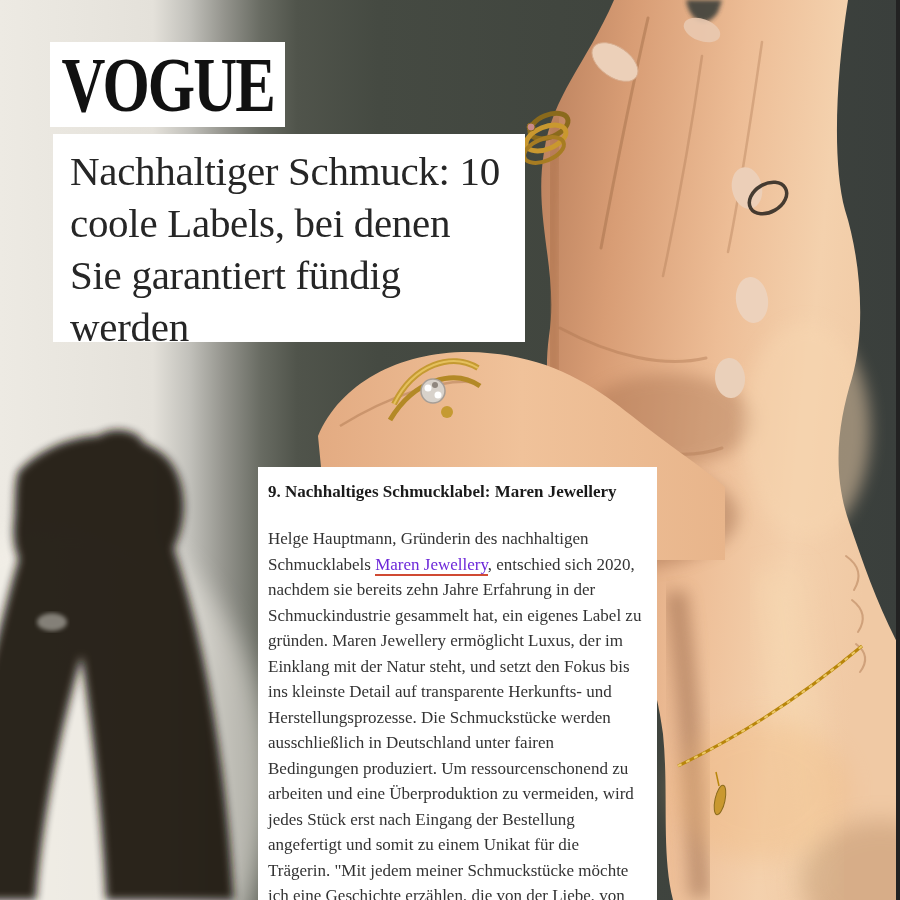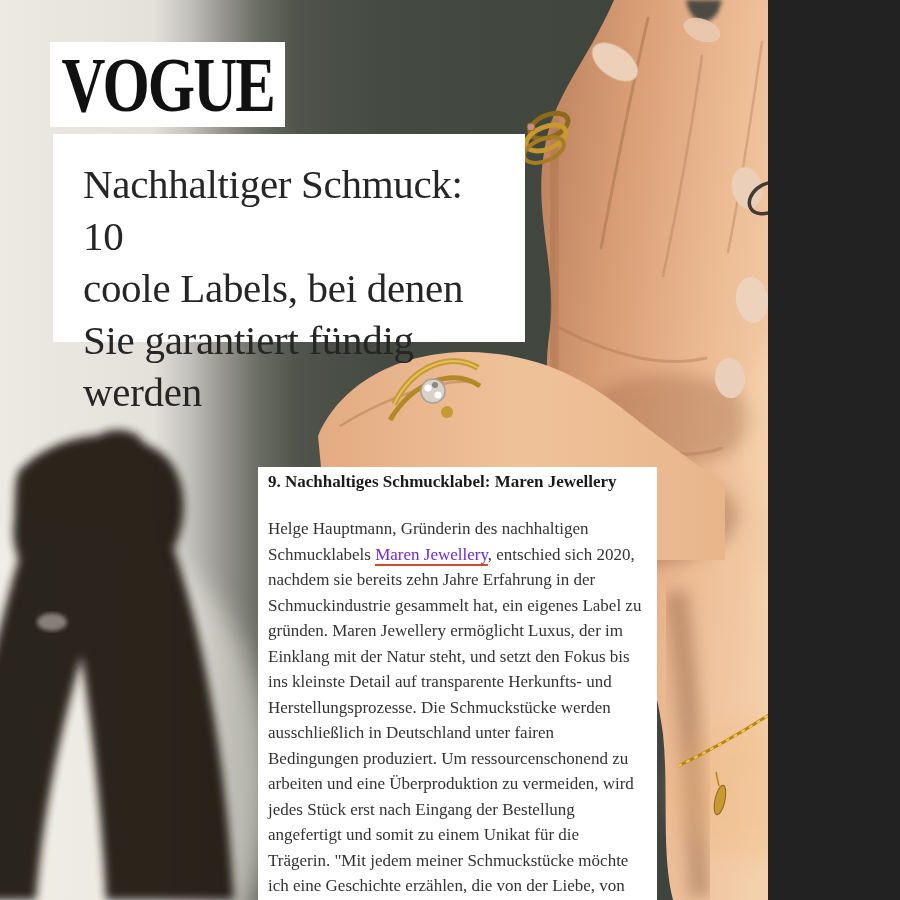--- a/index.html
+++ b/index.html
@@ -1,42 +1,42 @@
 <!DOCTYPE html>
 <html><head>
 <meta charset="utf-8">
 <style>
   html,body{margin:0;padding:0;background:#222;}
   .stage{
-    position:relative;width:768px;height:900px;overflow:hidden;
+    position:relative;width:896px;height:900px;overflow:hidden;
     background:#3f443f;font-family:"Liberation Serif",serif;
   }
   .stage svg.photo{position:absolute;left:0;top:0;}
   .logo-box{
     position:absolute;left:50px;top:42px;width:235px;height:85px;
     background:#ffffff;display:flex;align-items:center;justify-content:center;
     overflow:hidden;cursor:pointer;
   }
   .logo-text{
     font-family:"Liberation Serif",serif;font-weight:700;font-size:64px;
     color:#111;letter-spacing:-2px;line-height:85px;
     transform:scale(0.95,1.22);transform-origin:center;white-space:nowrap;
   }
   .headline-box{
     position:absolute;left:53px;top:134px;width:472px;height:208px;
     background:#ffffff;box-sizing:border-box;padding:8px 14px;
   }
   .headline{
-    margin:16px;font-family:"Liberation Serif",serif;font-weight:400;
+    margin:3px;font-family:"Liberation Serif",serif;font-weight:400;
     font-size:41px;line-height:52px;color:#262626;letter-spacing:-0.3px;
     white-space:pre-line;
   }
   .article-box{
     position:absolute;left:258px;top:467px;width:399px;height:433px;
-    background:#ffffff;box-sizing:border-box;padding:3px 12px 0 10px;
+    background:#ffffff;box-sizing:border-box;padding:13px 12px 0 10px;
     overflow:hidden;
   }
   .article-box h2{
     margin:0 0 22px 0;font-family:"Liberation Serif",serif;font-weight:700;
     font-size:17px;line-height:24px;color:#1a1a1a;white-space:nowrap;
   }
   .article-box p{
     margin:0;font-family:"Liberation Serif",serif;font-size:17px;
     line-height:25.5px;color:#333333;
   }

